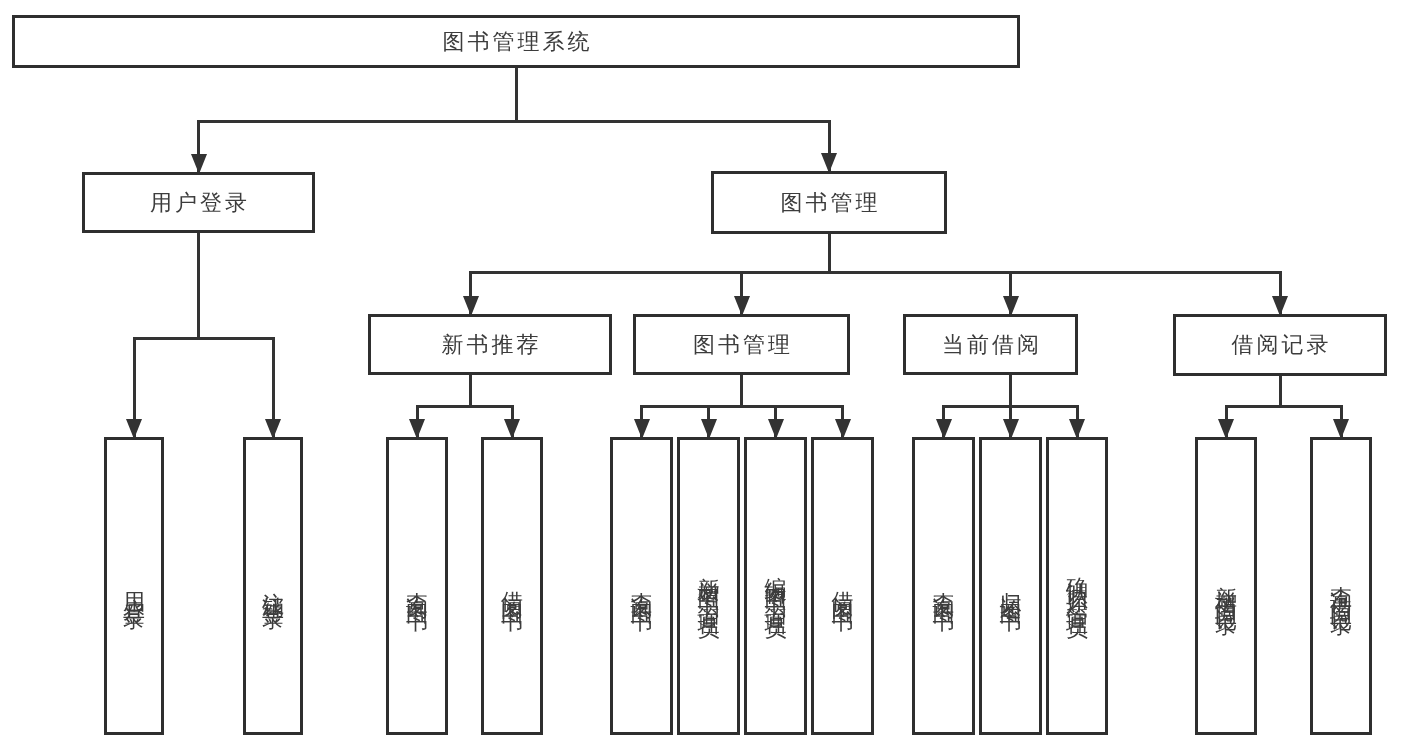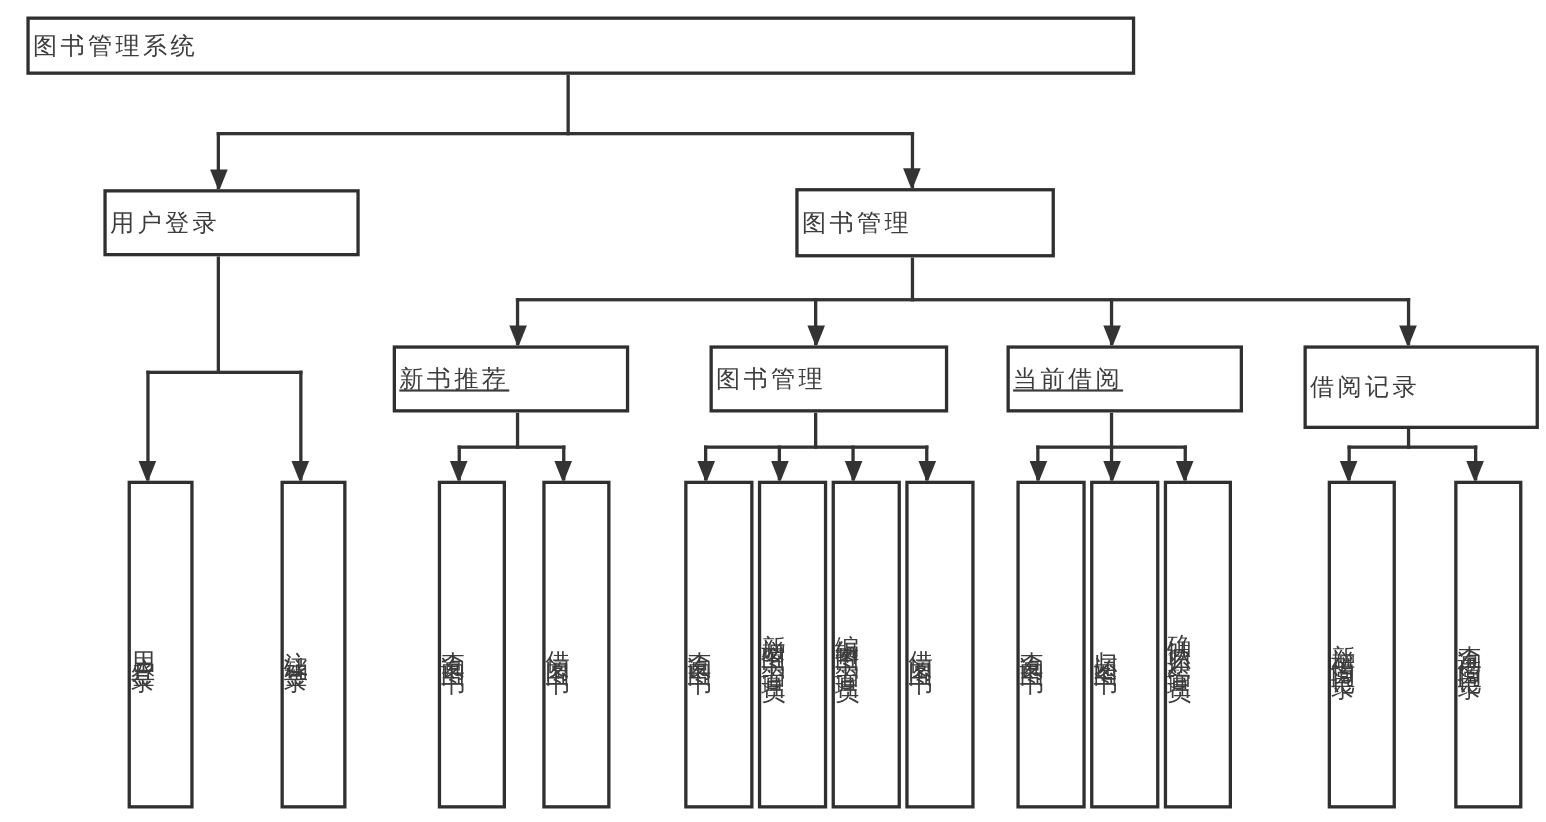--- a/index.html
+++ b/index.html
@@ -15,22 +15,22 @@
     background: var(--bg, #ffffff);
     overflow: hidden;
   }
   .node {
     position: absolute;
     box-sizing: border-box;
     background: #ffffff;
     border: 3px solid var(--border, #2f2f2f);
     display: flex;
     align-items: center;
+    justify-content: center;
     color: var(--text, #3c3c3c);
-    margin-left: 12px;
   }
   .node.h .label {
     font-size: 22px;
     letter-spacing: 3px;
     white-space: nowrap;
     text-indent: 3px; 
   }
   .node.v .label {
     writing-mode: vertical-rl;
     text-orientation: mixed;
@@ -120,30 +120,30 @@
     <div class="arrow" style="left: 1333px; top: 419px;"></div>
     <div class="node h" style="left: 12px; top: 15px; width: 1008px; height: 53px;">
       <span class="label">图书管理系统</span>
     </div>
     <div class="node h" style="left: 82px; top: 172px; width: 233px; height: 61px;">
       <span class="label">用户登录</span>
     </div>
     <div class="node h" style="left: 711px; top: 171px; width: 236px; height: 63px;">
       <span class="label">图书管理</span>
     </div>
-    <div class="node h" style="left: 345px; top: 314px; width: 215px; height: 61px; text-decoration: underline;">
+    <div class="node h" style="left: 368px; top: 314px; width: 244px; height: 61px;">
       <span class="label">新书推荐</span>
     </div>
     <div class="node h" style="left: 633px; top: 314px; width: 217px; height: 61px;">
       <span class="label">图书管理</span>
     </div>
-    <div class="node h" style="left: 903px; top: 314px; width: 215px; height: 61px; text-decoration: underline;">
+    <div class="node h" style="left: 903px; top: 314px; width: 175px; height: 61px;">
       <span class="label">当前借阅</span>
     </div>
-    <div class="node h" style="left: 1173px; top: 314px; width: 214px; height: 76px;">
+    <div class="node h" style="left: 1173px; top: 314px; width: 214px; height: 62px;">
       <span class="label">借阅记录</span>
     </div>
     <div class="node v" style="left: 104px; top: 437px; width: 60px; height: 298px;">
       <span class="label">用户登录</span>
     </div>
     <div class="node v" style="left: 243px; top: 437px; width: 60px; height: 298px;">
       <span class="label">注销登录</span>
     </div>
     <div class="node v" style="left: 386px; top: 437px; width: 62px; height: 298px;">
       <span class="label">查询图书</span>

